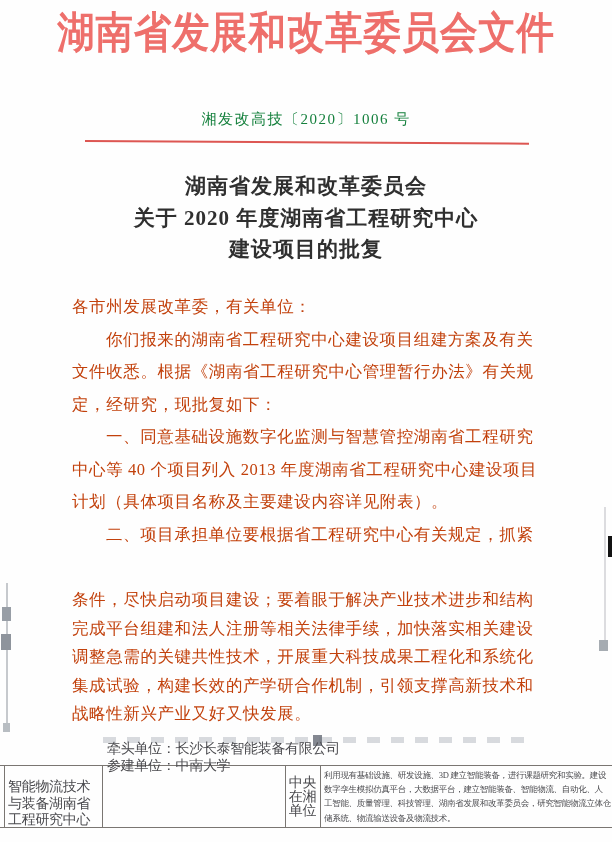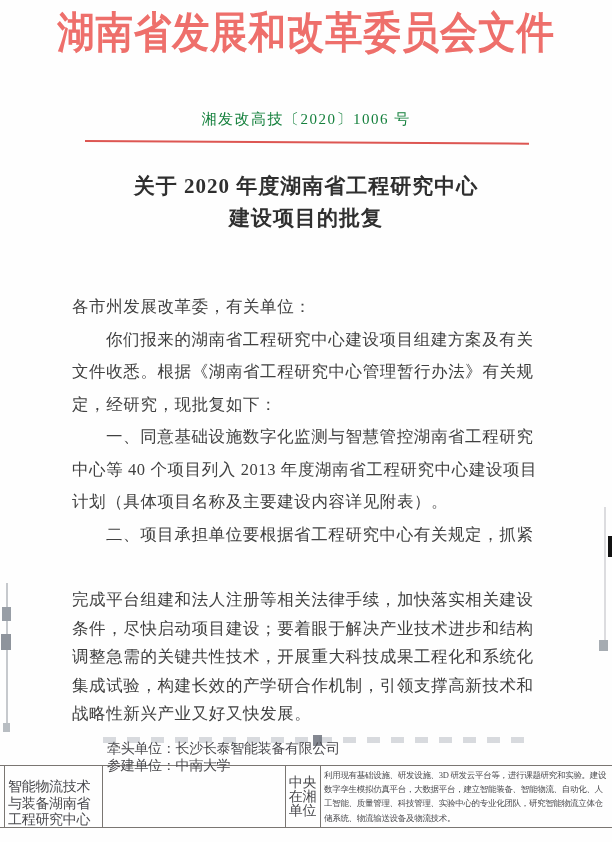--- a/index.html
+++ b/index.html
@@ -19,21 +19,21 @@
   }
   .redline{
     position:absolute;left:85px;top:140px;width:444px;height:2px;
     background:#dd5652;transform:rotate(.35deg);transform-origin:0 0;
   }
   
   .title{position:absolute;top:171px;left:0;right:0;text-align:center;
     font-size:21px;font-weight:bold;color:#2f2f2f;line-height:31.5px;letter-spacing:1px;}
   
   .bodyblock{position:absolute;left:72px;width:475px;font-size:16.5px;
-    color:#404040;letter-spacing:.6px;font-family:Liberation Serif, serif;}
+    color:#c2410c;letter-spacing:.6px;font-family:Liberation Serif, serif;}
   .body1{top:291px;line-height:32.5px;}
   .body2{top:586px;line-height:28.6px;}
   .ln{white-space:nowrap;}
   .indent{padding-left:34px;}
   
   .faded-line{position:absolute;left:103px;top:737px;width:424px;height:6px;opacity:.45;
     background:repeating-linear-gradient(90deg,#a9aeb7 0 13px,transparent 13px 24px);}
   .faded-blob{position:absolute;left:313px;top:735px;width:9px;height:11px;background:#6e737e;opacity:.85;}
   .art{position:absolute;}
   .a-lline{left:6px;top:583px;width:2px;height:149px;background:#c6c9cd;}
@@ -61,38 +61,39 @@
 
 <div class="page">
 
   <div class="banner">湖南省发展和改革委员会文件</div>
 
   <div class="docnum">湘发改高技〔2020〕1006 号</div>
 
   <div class="redline"></div>
 
   <div class="title">
+    <div class="ln">湖南省发展和改革委员会</div>
     <div class="ln">关于 2020 年度湖南省工程研究中心</div>
     <div class="ln">建设项目的批复</div>
   </div>
 
   <div class="bodyblock body1">
     <div class="ln">各市州发展改革委，有关单位：</div>
     <div class="ln indent">你们报来的湖南省工程研究中心建设项目组建方案及有关</div>
     <div class="ln">文件收悉。根据《湖南省工程研究中心管理暂行办法》有关规</div>
     <div class="ln">定，经研究，现批复如下：</div>
     <div class="ln indent">一、同意基础设施数字化监测与智慧管控湖南省工程研究</div>
     <div class="ln">中心等 40 个项目列入 2013 年度湖南省工程研究中心建设项目</div>
     <div class="ln">计划（具体项目名称及主要建设内容详见附表）。</div>
     <div class="ln indent">二、项目承担单位要根据省工程研究中心有关规定，抓紧</div>
   </div>
 
   <div class="bodyblock body2">
+    <div class="ln">条件，尽快启动项目建设；要着眼于解决产业技术进步和结构</div>
     <div class="ln">完成平台组建和法人注册等相关法律手续，加快落实相关建设</div>
-    <div class="ln">条件，尽快启动项目建设；要着眼于解决产业技术进步和结构</div>
     <div class="ln">调整急需的关键共性技术，开展重大科技成果工程化和系统化</div>
     <div class="ln">集成试验，构建长效的产学研合作机制，引领支撑高新技术和</div>
     <div class="ln">战略性新兴产业又好又快发展。</div>
   </div>
 
   <div class="faded-line"></div>
   <div class="faded-blob"></div>
 
   <div class="art a-lline"></div>
   <div class="art a-lsq1"></div>
@@ -116,19 +117,19 @@
     <div class="ln">参建单位：中南大学</div>
   </div>
 
   <div class="tcell t-col3">
     <div class="ln">中央</div>
     <div class="ln">在湘</div>
     <div class="ln">单位</div>
   </div>
 
   <div class="tcell t-col4">
-    <div class="ln">利用现有基础设施、研发设施、3D 研发云平台等，进行课题研究和实验。建设</div>
+    <div class="ln">利用现有基础设施、研发设施、3D 建立智能装备，进行课题研究和实验。建设</div>
     <div class="ln">数字孪生模拟仿真平台，大数据平台，建立智能装备、智能物流、自动化、人</div>
-    <div class="ln">工智能、质量管理、科技管理、实验中心的专业化团队，研究智能物流立体仓</div>
+    <div class="ln">工智能、质量管理、科技管理、湖南省发展和改革委员会，研究智能物流立体仓</div>
     <div class="ln">储系统、物流输送设备及物流技术。</div>
   </div>
 
 </div>
 
 </body></html>

